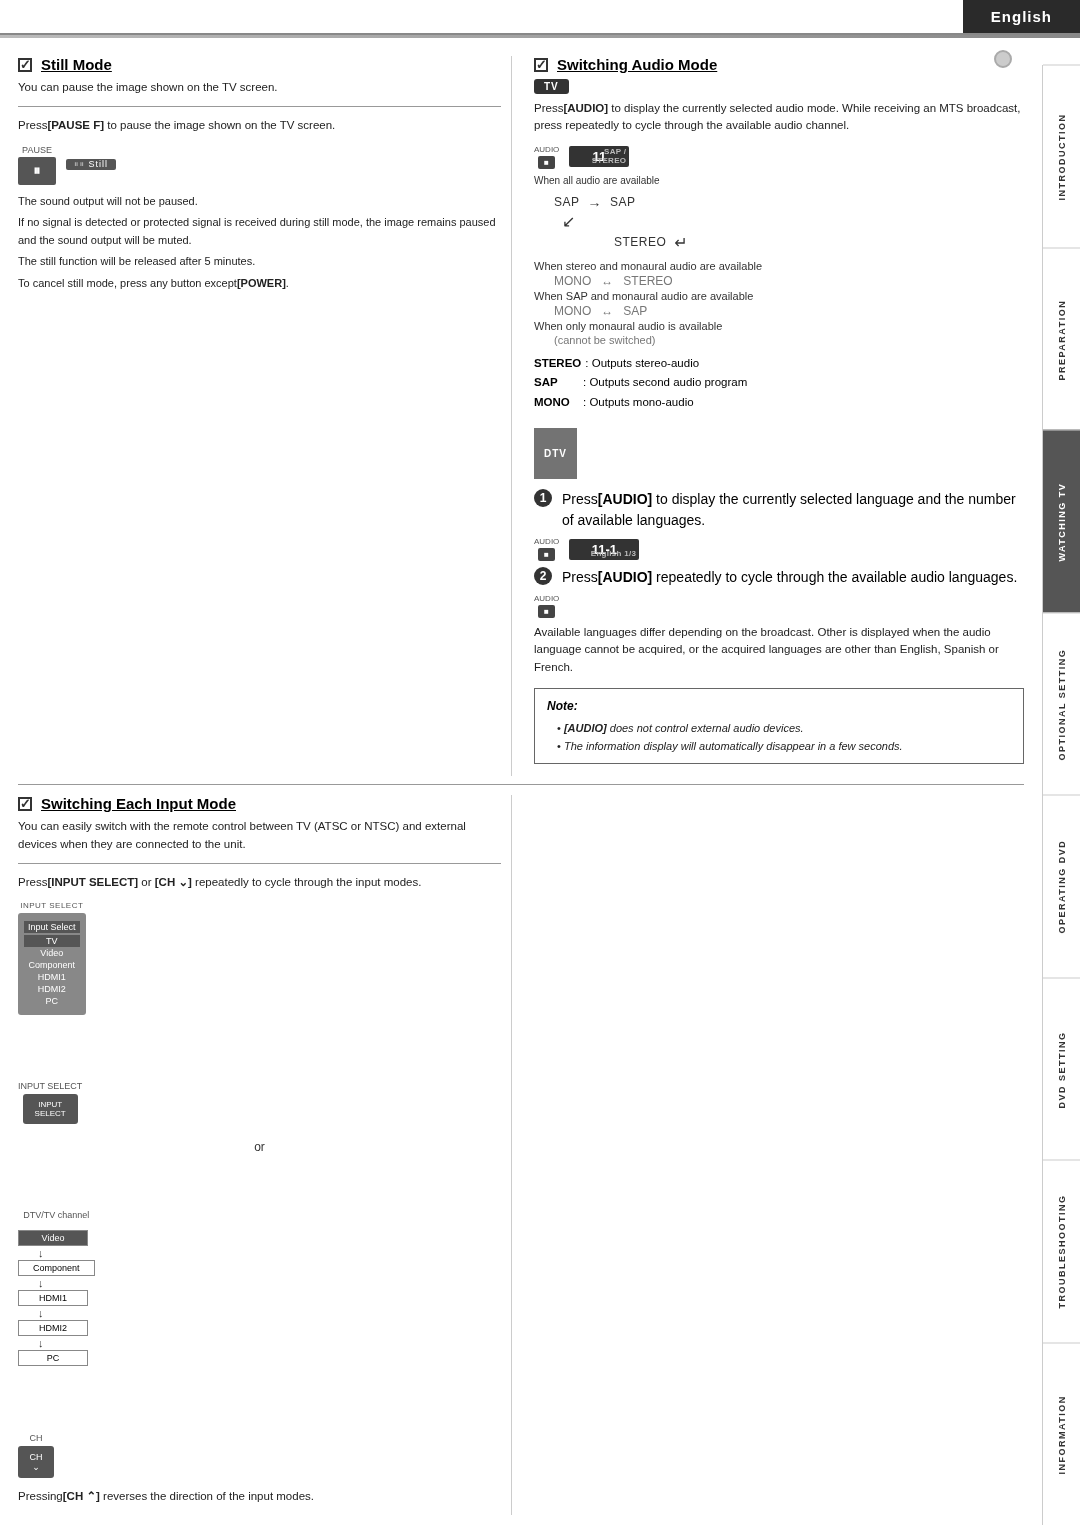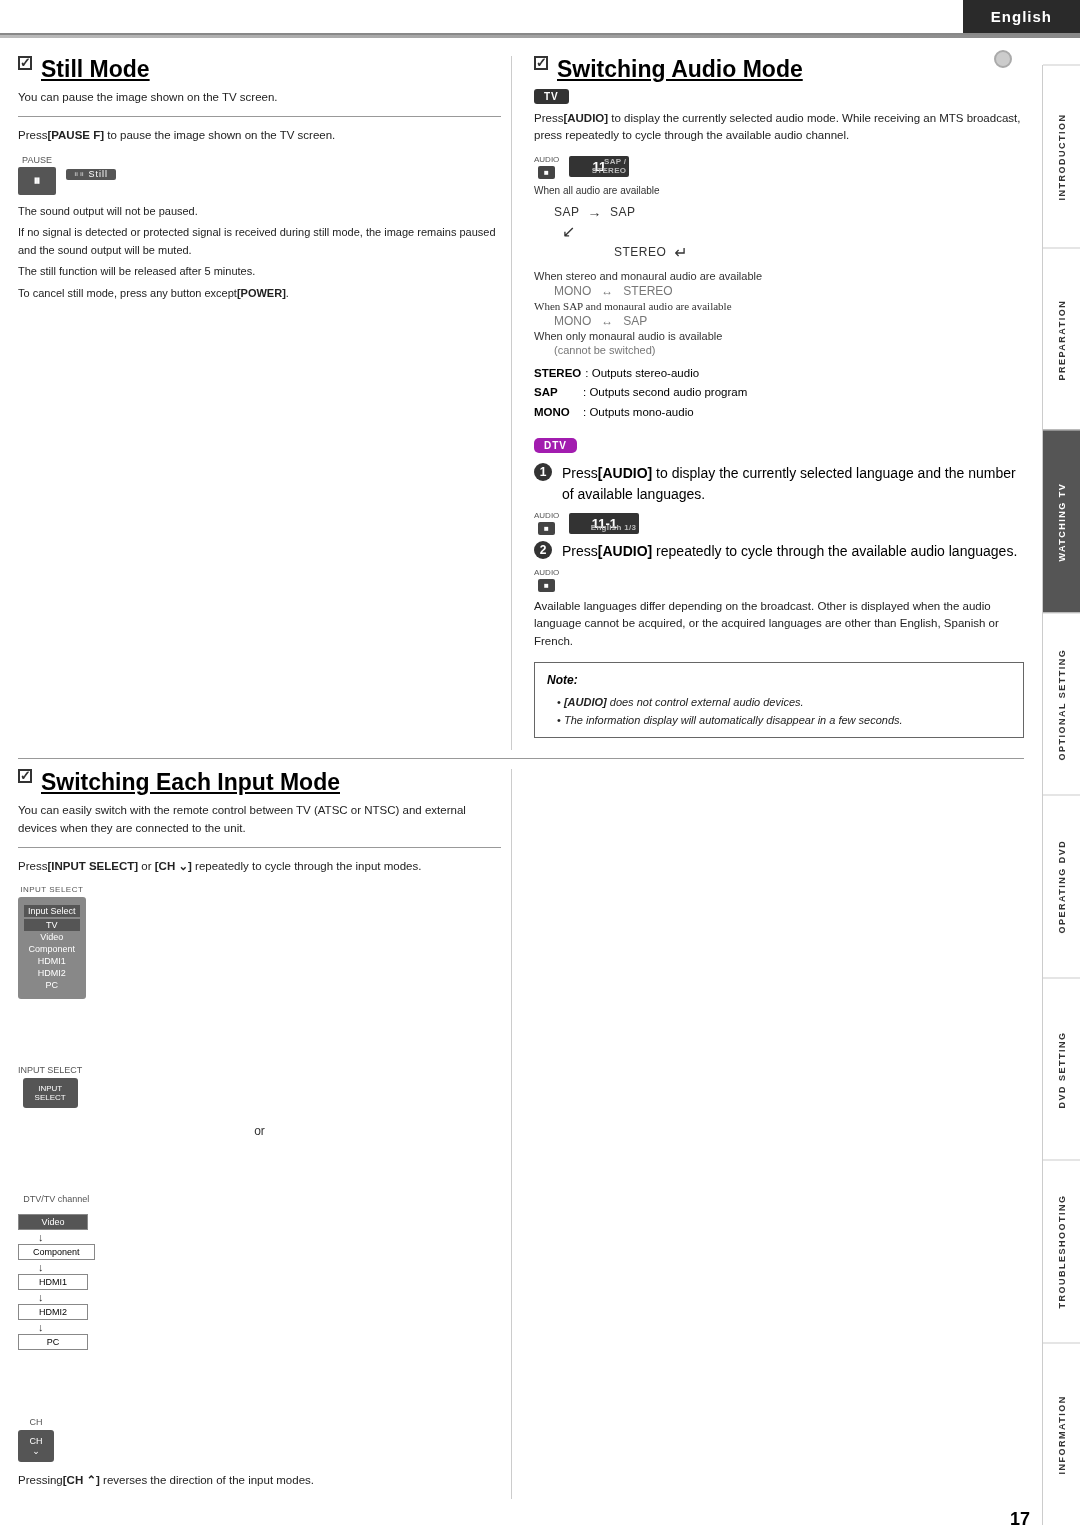--- a/index.html
+++ b/index.html
@@ -81,25 +81,26 @@
     .main-content {
       margin-right: 38px;
       padding: 18px 18px 0 18px;
       display: grid;
       grid-template-columns: 1fr 1fr;
       gap: 0 18px;
     }
 
     
     .section-title {
-      font-size: 23px;
+      font-size: 15px;
       font-weight: bold;
       text-decoration: underline;
       margin-bottom: 6px;
       display: flex;
+      align-items: center;
       gap: 6px;
     }
     .checkbox-icon {
       display: inline-block;
       width: 14px;
       height: 14px;
       border: 2px solid #333;
       position: relative;
       margin-right: 3px;
     }
@@ -185,26 +186,26 @@
       color: #fff;
       font-size: 10px;
       font-weight: bold;
       padding: 2px 10px;
       border-radius: 3px;
       margin-bottom: 6px;
       letter-spacing: 1px;
     }
     .dtv-badge {
       display: inline-block;
-      background: #a21caf;
+      background: #737373;
       color: #fff;
       font-size: 10px;
       font-weight: bold;
-      padding: 2px 10px;
-      border-radius: 5px;
+      padding: 20px 10px;
+      border-radius: 0;
       margin: 8px 0 4px 0;
       letter-spacing: 1px;
     }
 
     
     .audio-display-row {
       display: flex;
       align-items: center;
       gap: 10px;
       margin: 6px 0;
@@ -533,21 +534,21 @@
       </div>
     </div>
 
     <div style="font-size:11px;color:#333;margin:2px 0;">When stereo and monaural audio are available</div>
     <div class="mono-stereo-row">
       <span>MONO</span>
       <span>↔</span>
       <span>STEREO</span>
     </div>
 
-    <div style="font-size:11px;color:#333;margin:2px 0;font-family:Liberation Serif, serif;">When SAP and monaural audio are available</div>
+    <div style="font-size:11px;color:#333;margin:2px 0;">When SAP and monaural audio are available</div>
     <div class="mono-stereo-row">
       <span>MONO</span>
       <span>↔</span>
       <span>SAP</span>
     </div>
 
     <div style="font-size:11px;color:#333;margin:2px 0;">When only monaural audio is available</div>
     <div style="font-size:11px;color:#777;margin:1px 20px;">(cannot be switched)</div>
 
     

